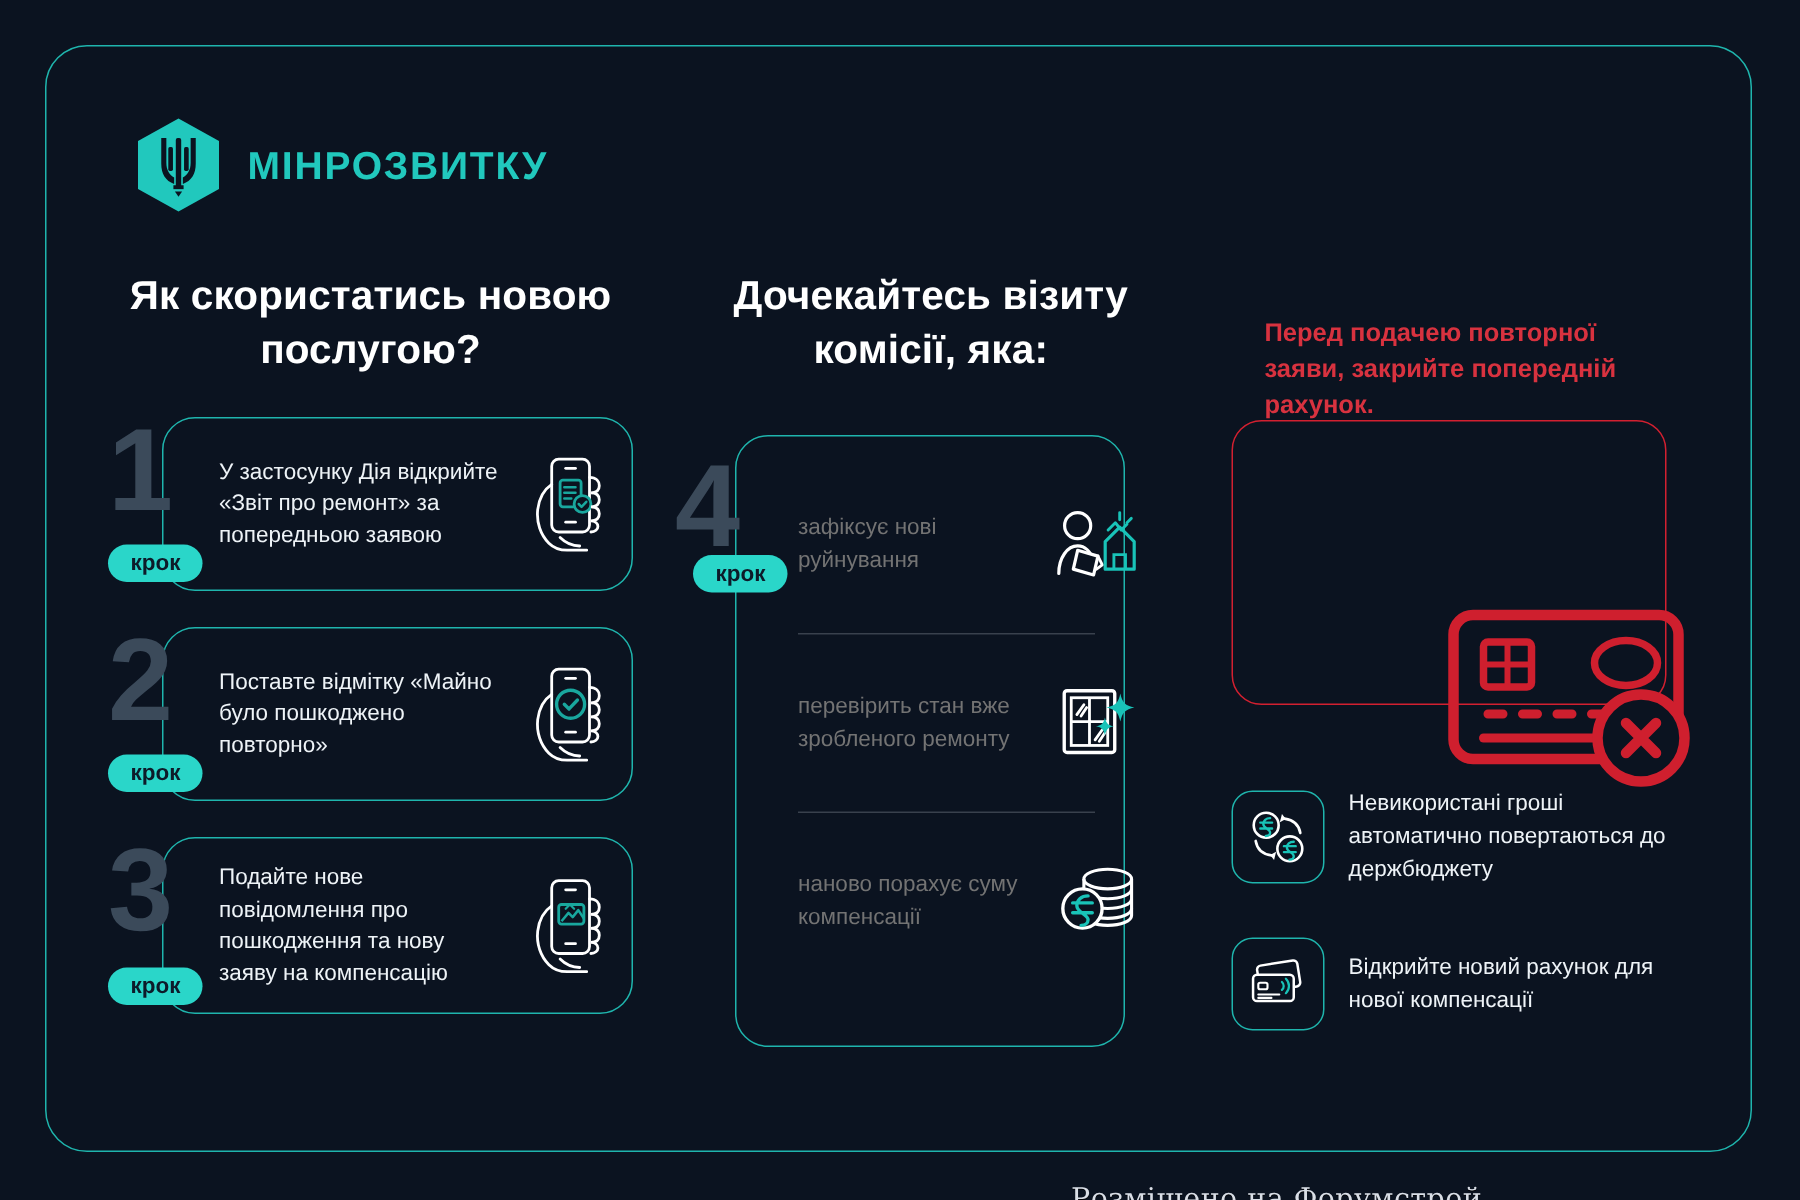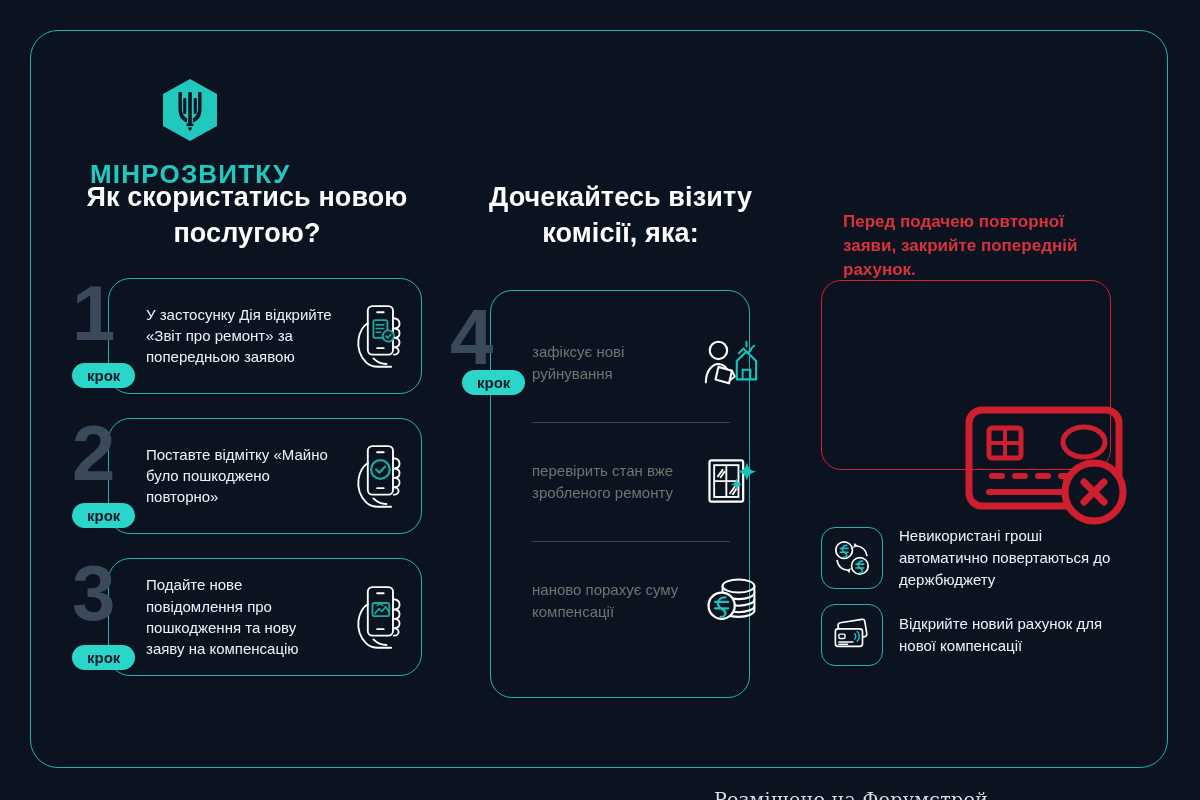--- a/index.html
+++ b/index.html
@@ -13,21 +13,21 @@
   .stage{position:relative;width:1200px;height:800px;background:#0b1320;}
 
   
   .outer-frame{
     position:absolute;left:30px;top:30px;width:1138px;height:738px;
     border:1.5px solid #1fb5ad;border-radius:28px;box-sizing:border-box;
     pointer-events:none;
   }
 
   
-  .logo-row{position:absolute;left:90px;top:78px;display:flex;align-items:center;gap:17px;flex-direction:column;}
+  .logo-row{position:absolute;left:90px;top:78px;display:flex;align-items:center;gap:17px;}
   .hex{width:58px;height:64px;display:block;}
   .logo-text{
     font-size:26px;font-weight:bold;letter-spacing:1.2px;color:#21c8bd;
     font-family:"Liberation Sans", sans-serif;
   }
 
   
   .col{position:absolute;}
   .col-1{left:72px;top:180px;width:350px;}
   .col-2{left:448px;top:180px;width:345px;}
@@ -96,21 +96,21 @@
   .alert-text{
     position:absolute;left:28px;top:30px;width:240px;
     color:#d8323f;font-size:17px;line-height:1.42;font-weight:bold;
   }
   .card-x{position:absolute;left:148px;top:222px;z-index:5;}
 
   .note{
     position:absolute;left:6px;display:flex;align-items:center;gap:16px;width:314px;
   }
   .note-1{top:345px;gap:16px;}
-  .note-2{top:424px;}
+  .note-2{top:445px;}
   .note-ic{
     width:62px;height:62px;flex:0 0 62px;
     border:1.3px solid #1fb5ad;border-radius:14px;box-sizing:border-box;
     display:flex;align-items:center;justify-content:center;
   }
   .note-t{font-size:15px;line-height:1.45;color:#eef3f7;flex:1;}
 
   
   .watermark{
     position:absolute;left:714px;top:762px;

